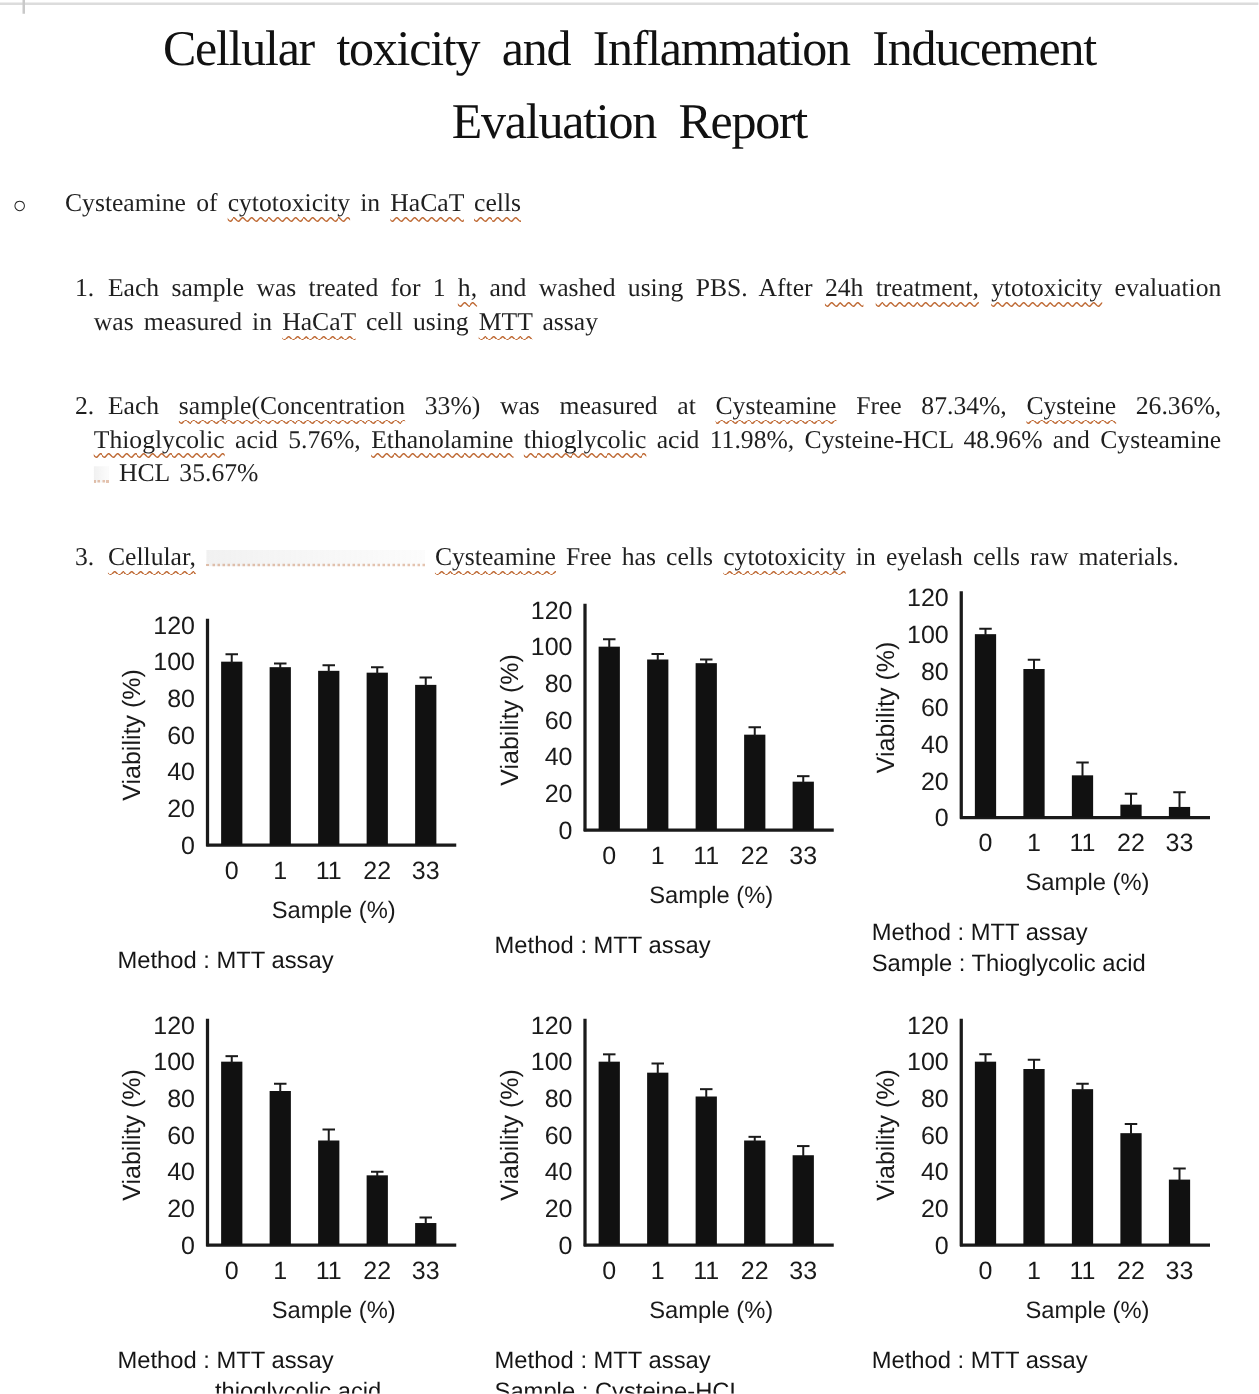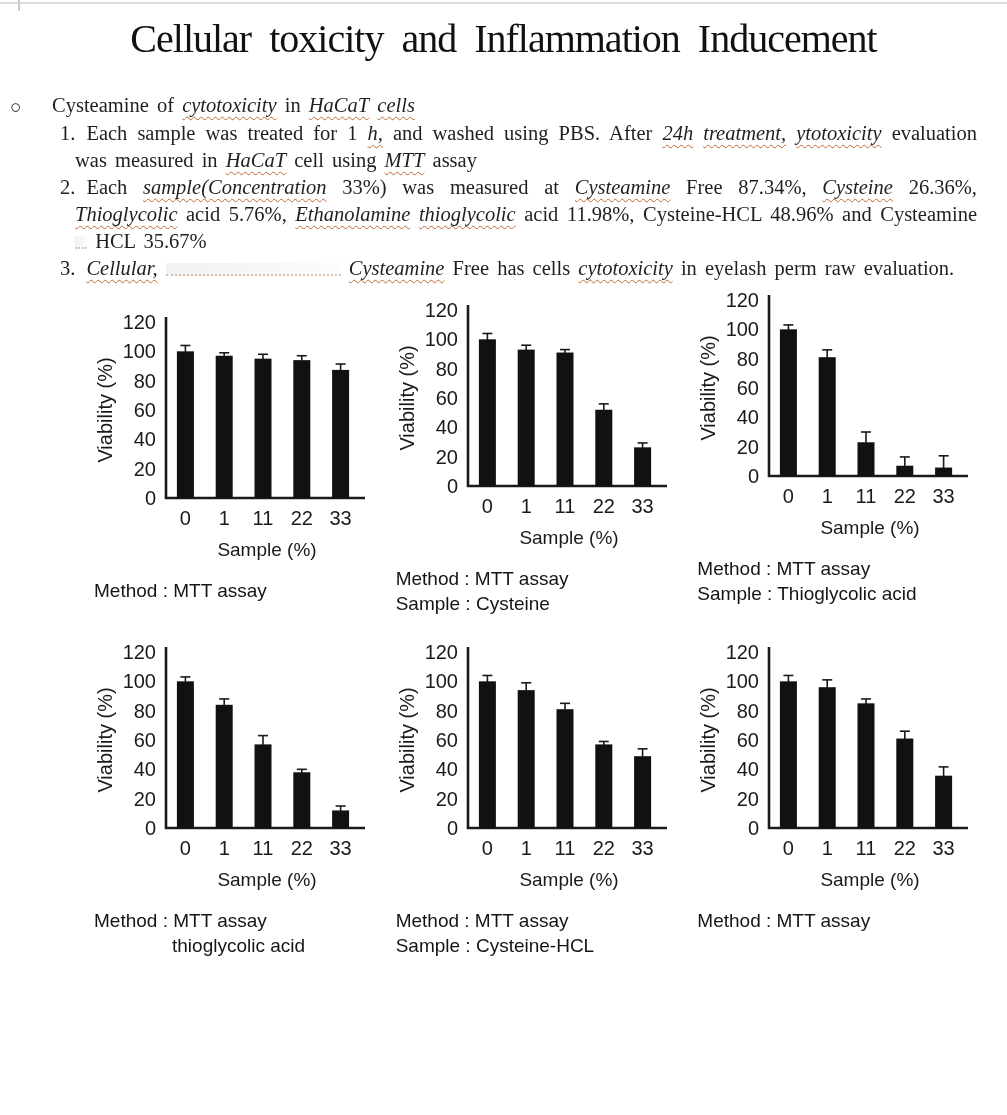--- a/index.html
+++ b/index.html
@@ -11,26 +11,26 @@
   .scan-top { position:absolute; top:2px; left:0; width:100%; height:2px; background:#dcdcdc; }
   .scan-tick { position:absolute; top:0; left:18px; width:2px; height:11px; background:#c9c9c9; }
 
   .title { margin-top:10px; text-align:center; font-size:40px; line-height:58px;
            font-weight:400; word-spacing:9px; letter-spacing:-1px; color:#111; }
   .title span { display:block; }
 
   .body-text { margin:24px 30px 0 10px; font-size:20.5px; line-height:27px; word-spacing:3px; }
   .section-heading { display:flex; }
   .bullet { width:42px; flex:0 0 42px; font-size:19px; padding-top:1px; }
-  .item { padding-left:65px; text-indent:-15px; text-align:justify; }
+  .item { padding-left:65px; text-indent:-15px; text-align:justify;margin-top:40px; }
   .num { padding-right:11px; }
 
   .sq { text-decoration:underline; text-decoration-style:wavy;
         text-decoration-color:#bf6a35; text-decoration-thickness:1px;
-        text-underline-offset:4px; text-decoration-skip-ink:none;font-style:italic; }
+        text-underline-offset:4px; text-decoration-skip-ink:none; }
   .erased { display:inline-block; height:13px; position:relative; top:1px;
             border-bottom:2px dotted rgba(191,106,53,.38);
             background:linear-gradient(90deg, rgba(205,205,205,.28), rgba(228,228,228,.12)); }
 
   .charts-grid { display:grid; grid-template-columns:repeat(3, 1fr); width:905px;
                  margin:6px 0 0 88px; row-gap:24px; }
   .chart-block { width:300px; }
   .cb1 { margin-top:22px; }
   .cb2 { margin-top:10px; }
   svg.chart { font-family:"Liberation Sans", sans-serif; display:block; }
@@ -42,31 +42,32 @@
 </style>
 </head>
 <body>
 
 <div class="page">
   <div class="scan-top"></div>
   <div class="scan-tick"></div>
 
   <h1 class="title">
     <span>Cellular toxicity and Inflammation Inducement</span>
+    <span>Evaluation Report</span>
   </h1>
 
   <div class="body-text">
     <div class="section-heading">
       <span class="bullet">○</span>
       <span><span>Cysteamine of </span><span class="sq">cytotoxicity</span><span> in </span><span class="sq">HaCaT</span><span> </span><span class="sq">cells</span></span>
     </div>
     <div>
         <div class="item"><span class="num">1.</span><span>Each sample was treated for 1 </span><span class="sq">h,</span><span> and washed using PBS. After </span><span class="sq">24h</span><span> </span><span class="sq">treatment,</span><span> </span><span class="sq">ytotoxicity</span><span> evaluation was measured in </span><span class="sq">HaCaT</span><span> cell using </span><span class="sq">MTT</span><span> assay</span></div>
         <div class="item"><span class="num">2.</span><span>Each </span><span class="sq">sample(Concentration</span><span> 33%) was measured at </span><span class="sq">Cysteamine</span><span> Free 87.34%, </span><span class="sq">Cysteine</span><span> 26.36%, </span><span class="sq">Thioglycolic</span><span> acid 5.76%, </span><span class="sq">Ethanolamine</span><span> </span><span class="sq">thioglycolic</span><span> acid 11.98%, Cysteine-HCL 48.96% and Cysteamine</span><span class="erased" style="width: 12px;"></span><span> HCL 35.67%</span></div>
-        <div class="item"><span class="num">3.</span><span class="sq">Cellular,</span><span> </span><span class="erased" style="width: 175px;"></span><span> </span><span class="sq">Cysteamine</span><span> Free has cells </span><span class="sq">cytotoxicity</span><span> in eyelash perm raw evaluation.</span></div>
+        <div class="item"><span class="num">3.</span><span class="sq">Cellular,</span><span> </span><span class="erased" style="width: 175px;"></span><span> </span><span class="sq">Cysteamine</span><span> Free has cells </span><span class="sq">cytotoxicity</span><span> in eyelash cells raw materials.</span></div>
       </div>
   </div>
 
   <div class="charts-grid">
       <div class="chart-block cb1">
         <svg viewBox="0 0 290 252" width="290" height="252" class="chart">
           <text x="68" y="195" font-size="20" text-anchor="end">0</text>
           <text x="68" y="165.66666666666666" font-size="20" text-anchor="end">20</text>
           <text x="68" y="136.33333333333334" font-size="20" text-anchor="end">40</text>
           <text x="68" y="107" font-size="20" text-anchor="end">60</text>
@@ -131,21 +132,20 @@
           <line x1="208.79999999999998" y1="105.86666666666666" x2="218.79999999999998" y2="105.86666666666666" stroke="#1a1a1a" stroke-width="1.6"></line>
           <text x="213.79999999999998" y="215" font-size="20" text-anchor="middle">22</text>
           <rect x="244.1" y="149.33866666666665" width="17" height="38.661333333333346" fill="#111111"></rect>
           <line x1="252.6" y1="144.93866666666668" x2="252.6" y2="150.33866666666665" stroke="#1a1a1a" stroke-width="1.6"></line>
           <line x1="247.6" y1="144.93866666666668" x2="257.6" y2="144.93866666666668" stroke="#1a1a1a" stroke-width="1.6"></line>
           <text x="252.6" y="215" font-size="20" text-anchor="middle">33</text>
           <text x="179" y="246" font-size="19" text-anchor="middle">Sample (%)</text>
         </svg>
         <div class="chart-caption">
           <div>Method : MTT assay</div>
-          <div>Sample : Cysteine</div>
         </div>
       </div>
       <div class="chart-block cb3">
         <svg viewBox="0 0 290 252" width="290" height="252" class="chart">
           <text x="68" y="195" font-size="20" text-anchor="end">0</text>
           <text x="68" y="165.66666666666666" font-size="20" text-anchor="end">20</text>
           <text x="68" y="136.33333333333334" font-size="20" text-anchor="end">40</text>
           <text x="68" y="107" font-size="20" text-anchor="end">60</text>
           <text x="68" y="77.66666666666667" font-size="20" text-anchor="end">80</text>
           <text x="68" y="48.333333333333314" font-size="20" text-anchor="end">100</text>

